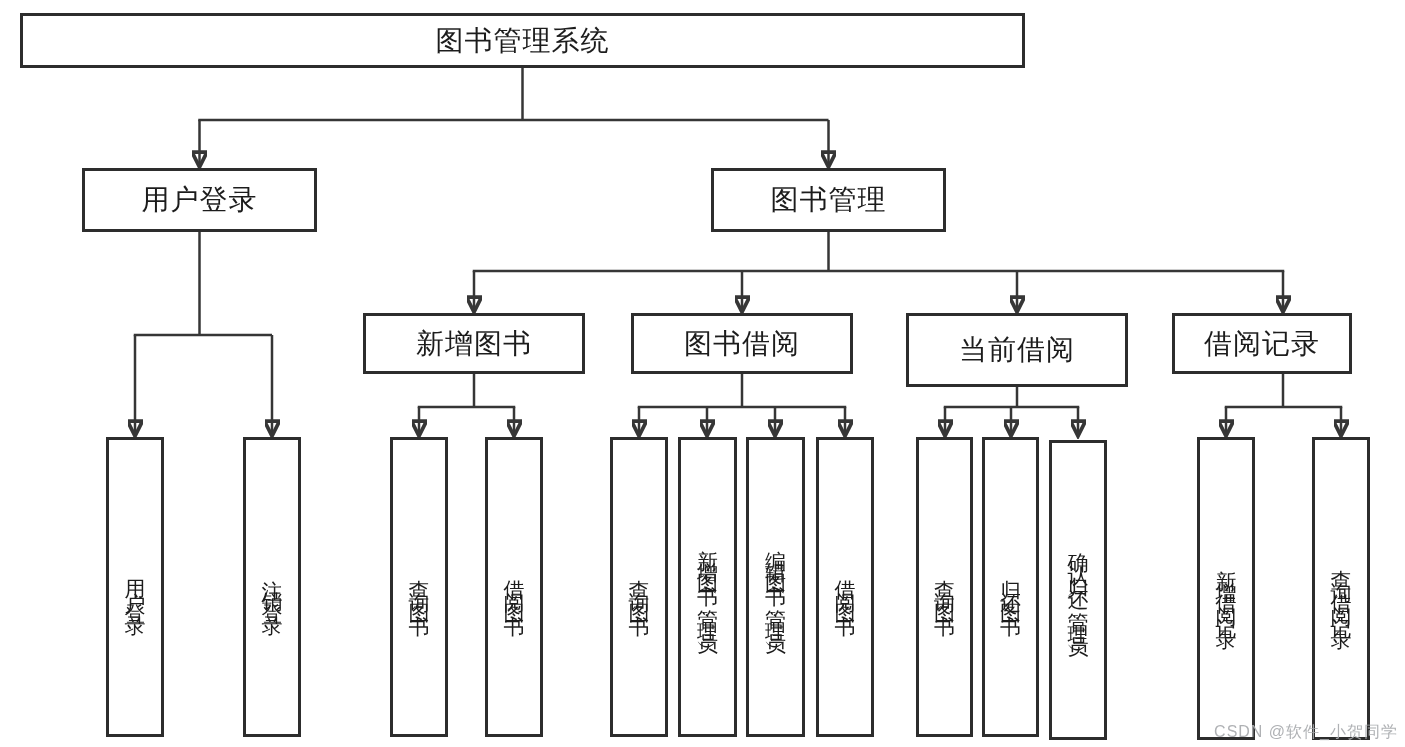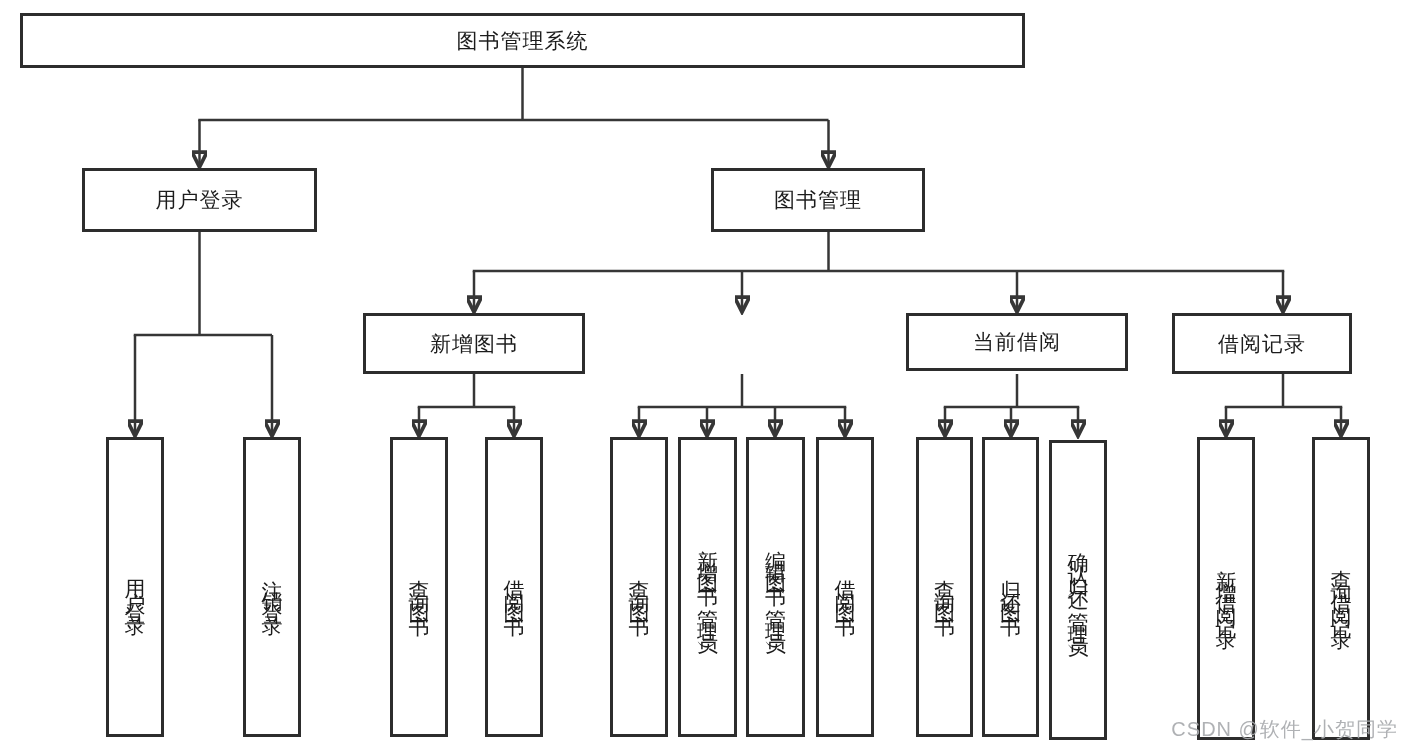--- a/index.html
+++ b/index.html
@@ -13,32 +13,32 @@
   }
   .wires{position:absolute;left:0;top:0;z-index:1;}
   .wires path{stroke:#363636;stroke-width:2.5;fill:none;}
   .node{
     position:absolute;z-index:2;
     border:3px solid #2d2d2d;background:#ffffff;
     display:flex;align-items:center;justify-content:center;
     box-sizing:border-box;
   }
   .node .lbl{
-    font-size:21px;letter-spacing:1px;color:#1c1c1c;white-space:nowrap;
+    font-size:28px;letter-spacing:1px;color:#1c1c1c;white-space:nowrap;
   }
   .leaf .lbl{
     writing-mode:vertical-rl;
     text-orientation:mixed;
     font-size:21px;
     letter-spacing:12px;
     white-space:nowrap;
   }
   .watermark{
     position:absolute;right:7px;bottom:4px;z-index:3;
-    font-size:20px;letter-spacing:1px;
+    font-size:16px;letter-spacing:1px;
     color:rgba(168,170,174,0.92);
     white-space:nowrap;
   }
 </style>
 </head>
 <body>
 
 <div class="canvas">
 
   <svg class="wires" width="1405" height="747" viewBox="0 0 1405 747" aria-hidden="true">
@@ -103,28 +103,31 @@
     </g>
   </svg>
 
   <div class="node" style="left:20px;top:13px;width:1005px;height:55px;">
     <span class="lbl">图书管理系统</span>
   </div>
 
   <div class="node" style="left:82px;top:168px;width:235px;height:64px;">
     <span class="lbl">用户登录</span>
   </div>
-  <div class="node" style="left:711px;top:168px;width:214px;height:64px;">
+  <div class="node" style="left:711px;top:168px;width:235px;height:64px;">
     <span class="lbl">图书管理</span>
   </div>
 
   <div class="node" style="left:363px;top:313px;width:222px;height:61px;">
     <span class="lbl">新增图书</span>
   </div>
-  <div class="node" style="left:906px;top:313px;width:222px;height:58px;">
+  <div class="node" style="left:631px;top:313px;width:222px;height:61px;">
+    <span class="lbl">图书借阅</span>
+  </div>
+  <div class="node" style="left:906px;top:313px;width:222px;height:74px;">
     <span class="lbl">当前借阅</span>
   </div>
   <div class="node" style="left:1172px;top:313px;width:180px;height:61px;">
     <span class="lbl">借阅记录</span>
   </div>
 
   <div class="node leaf" style="left:106px;top:437px;width:58px;height:300px;">
     <span class="lbl">用户登录</span>
   </div>
   <div class="node leaf" style="left:243px;top:437px;width:58px;height:300px;">

